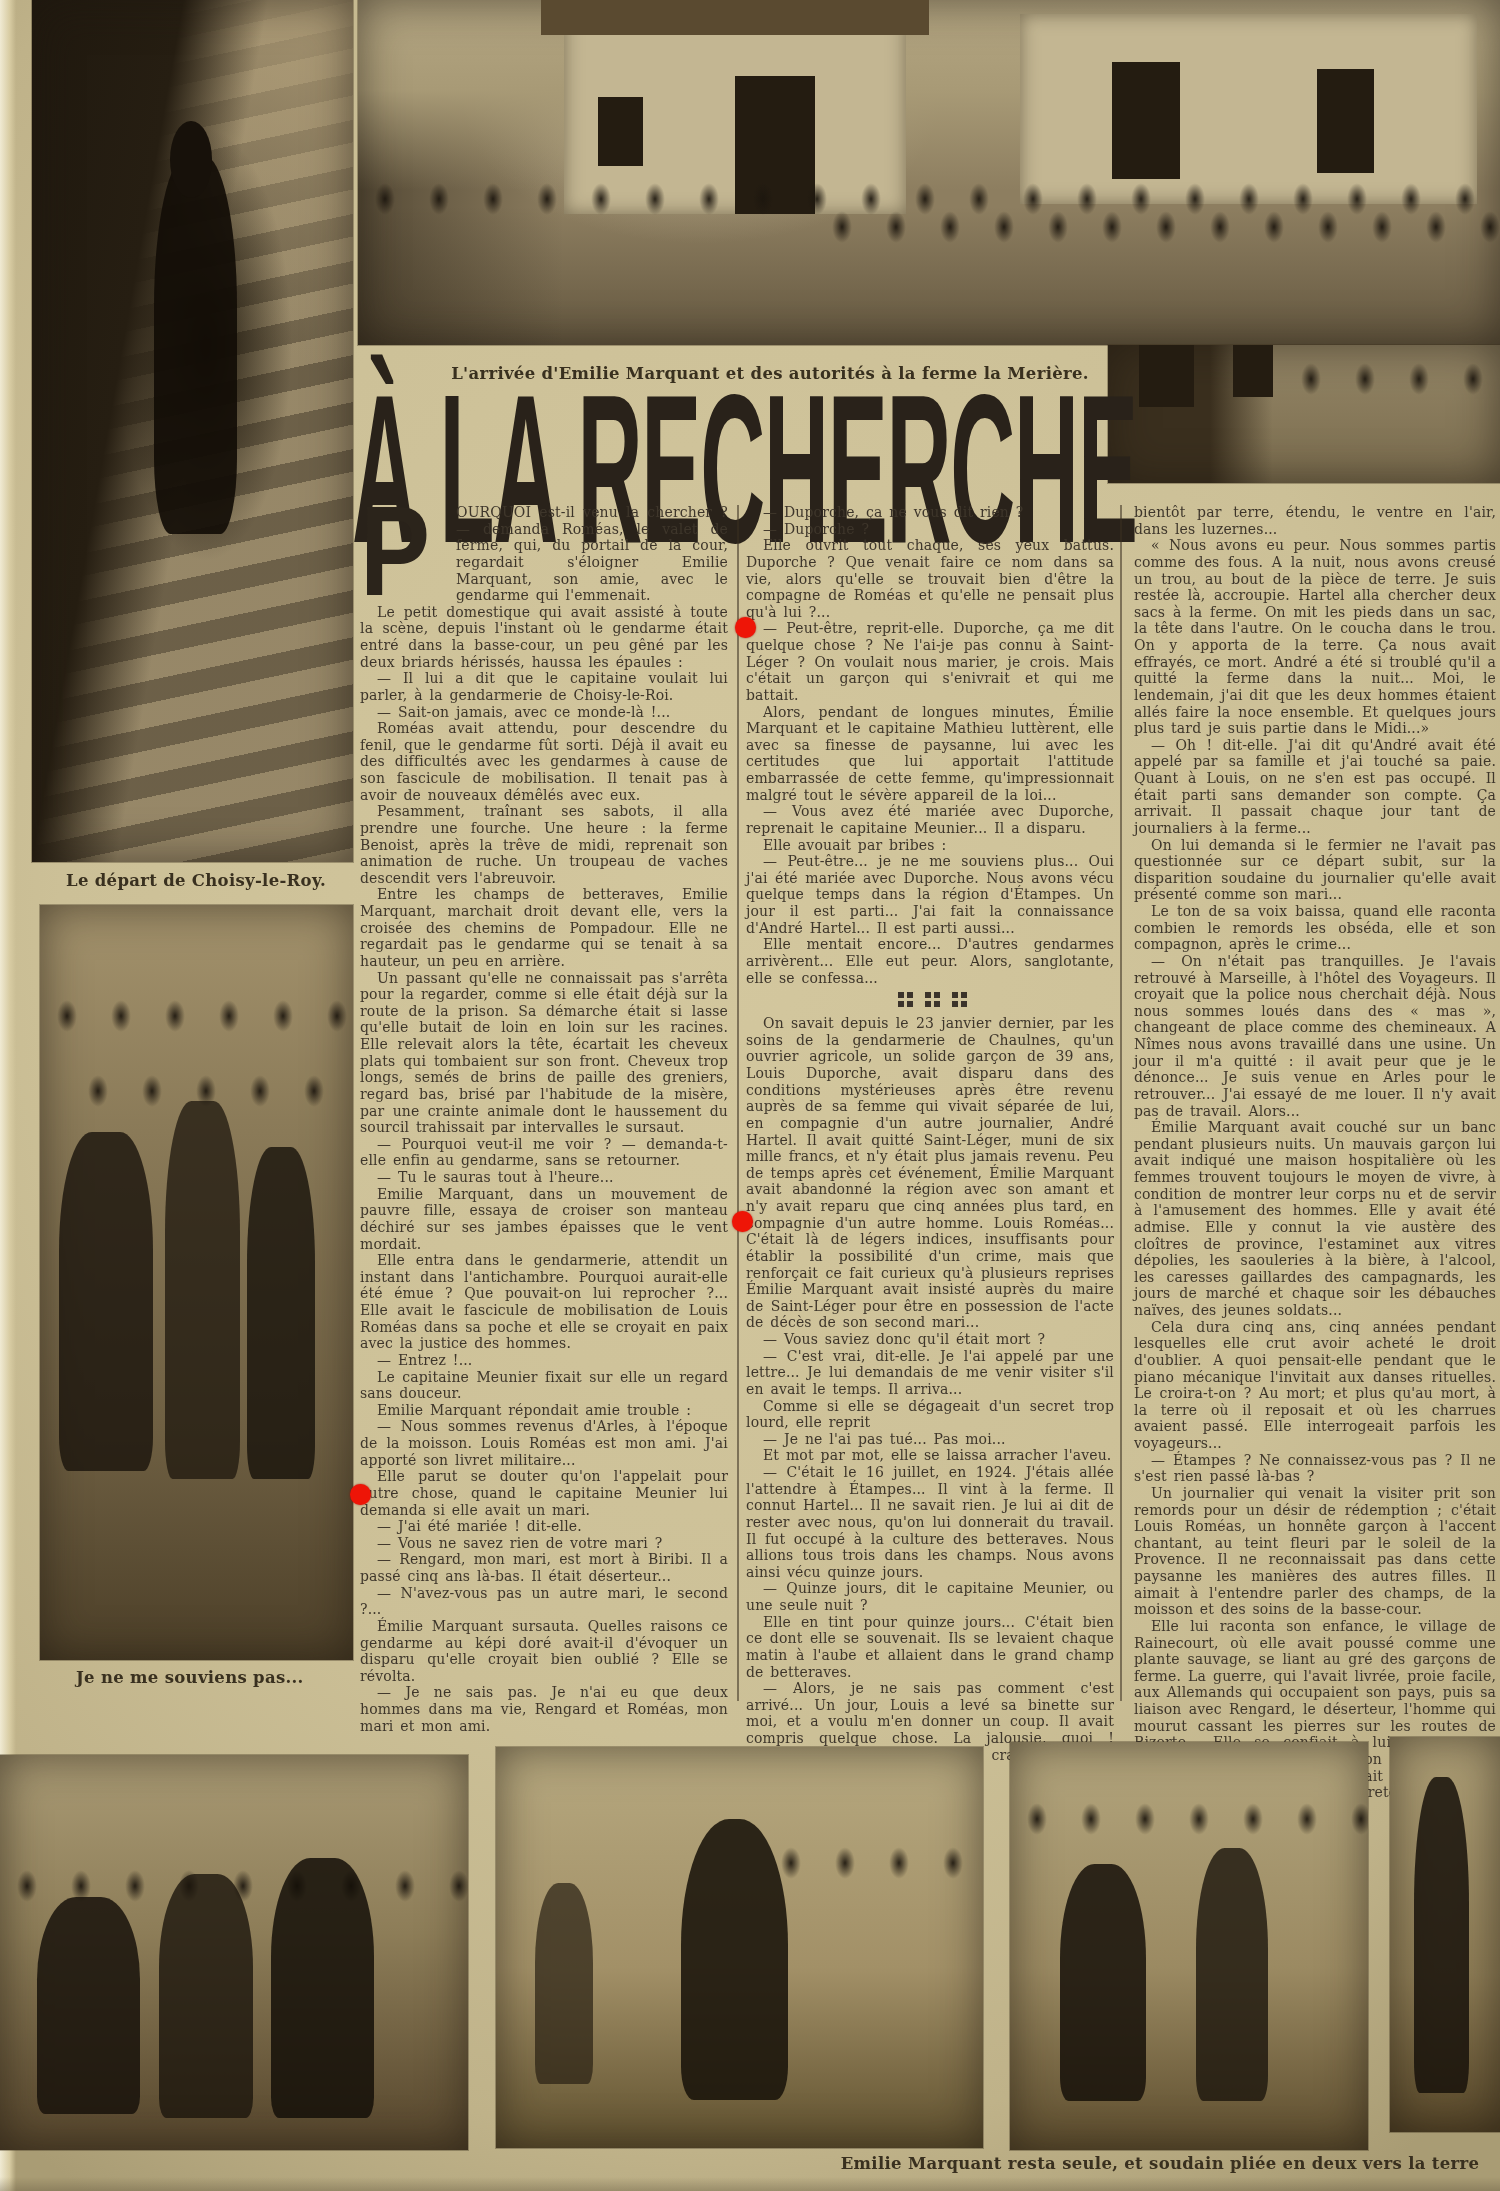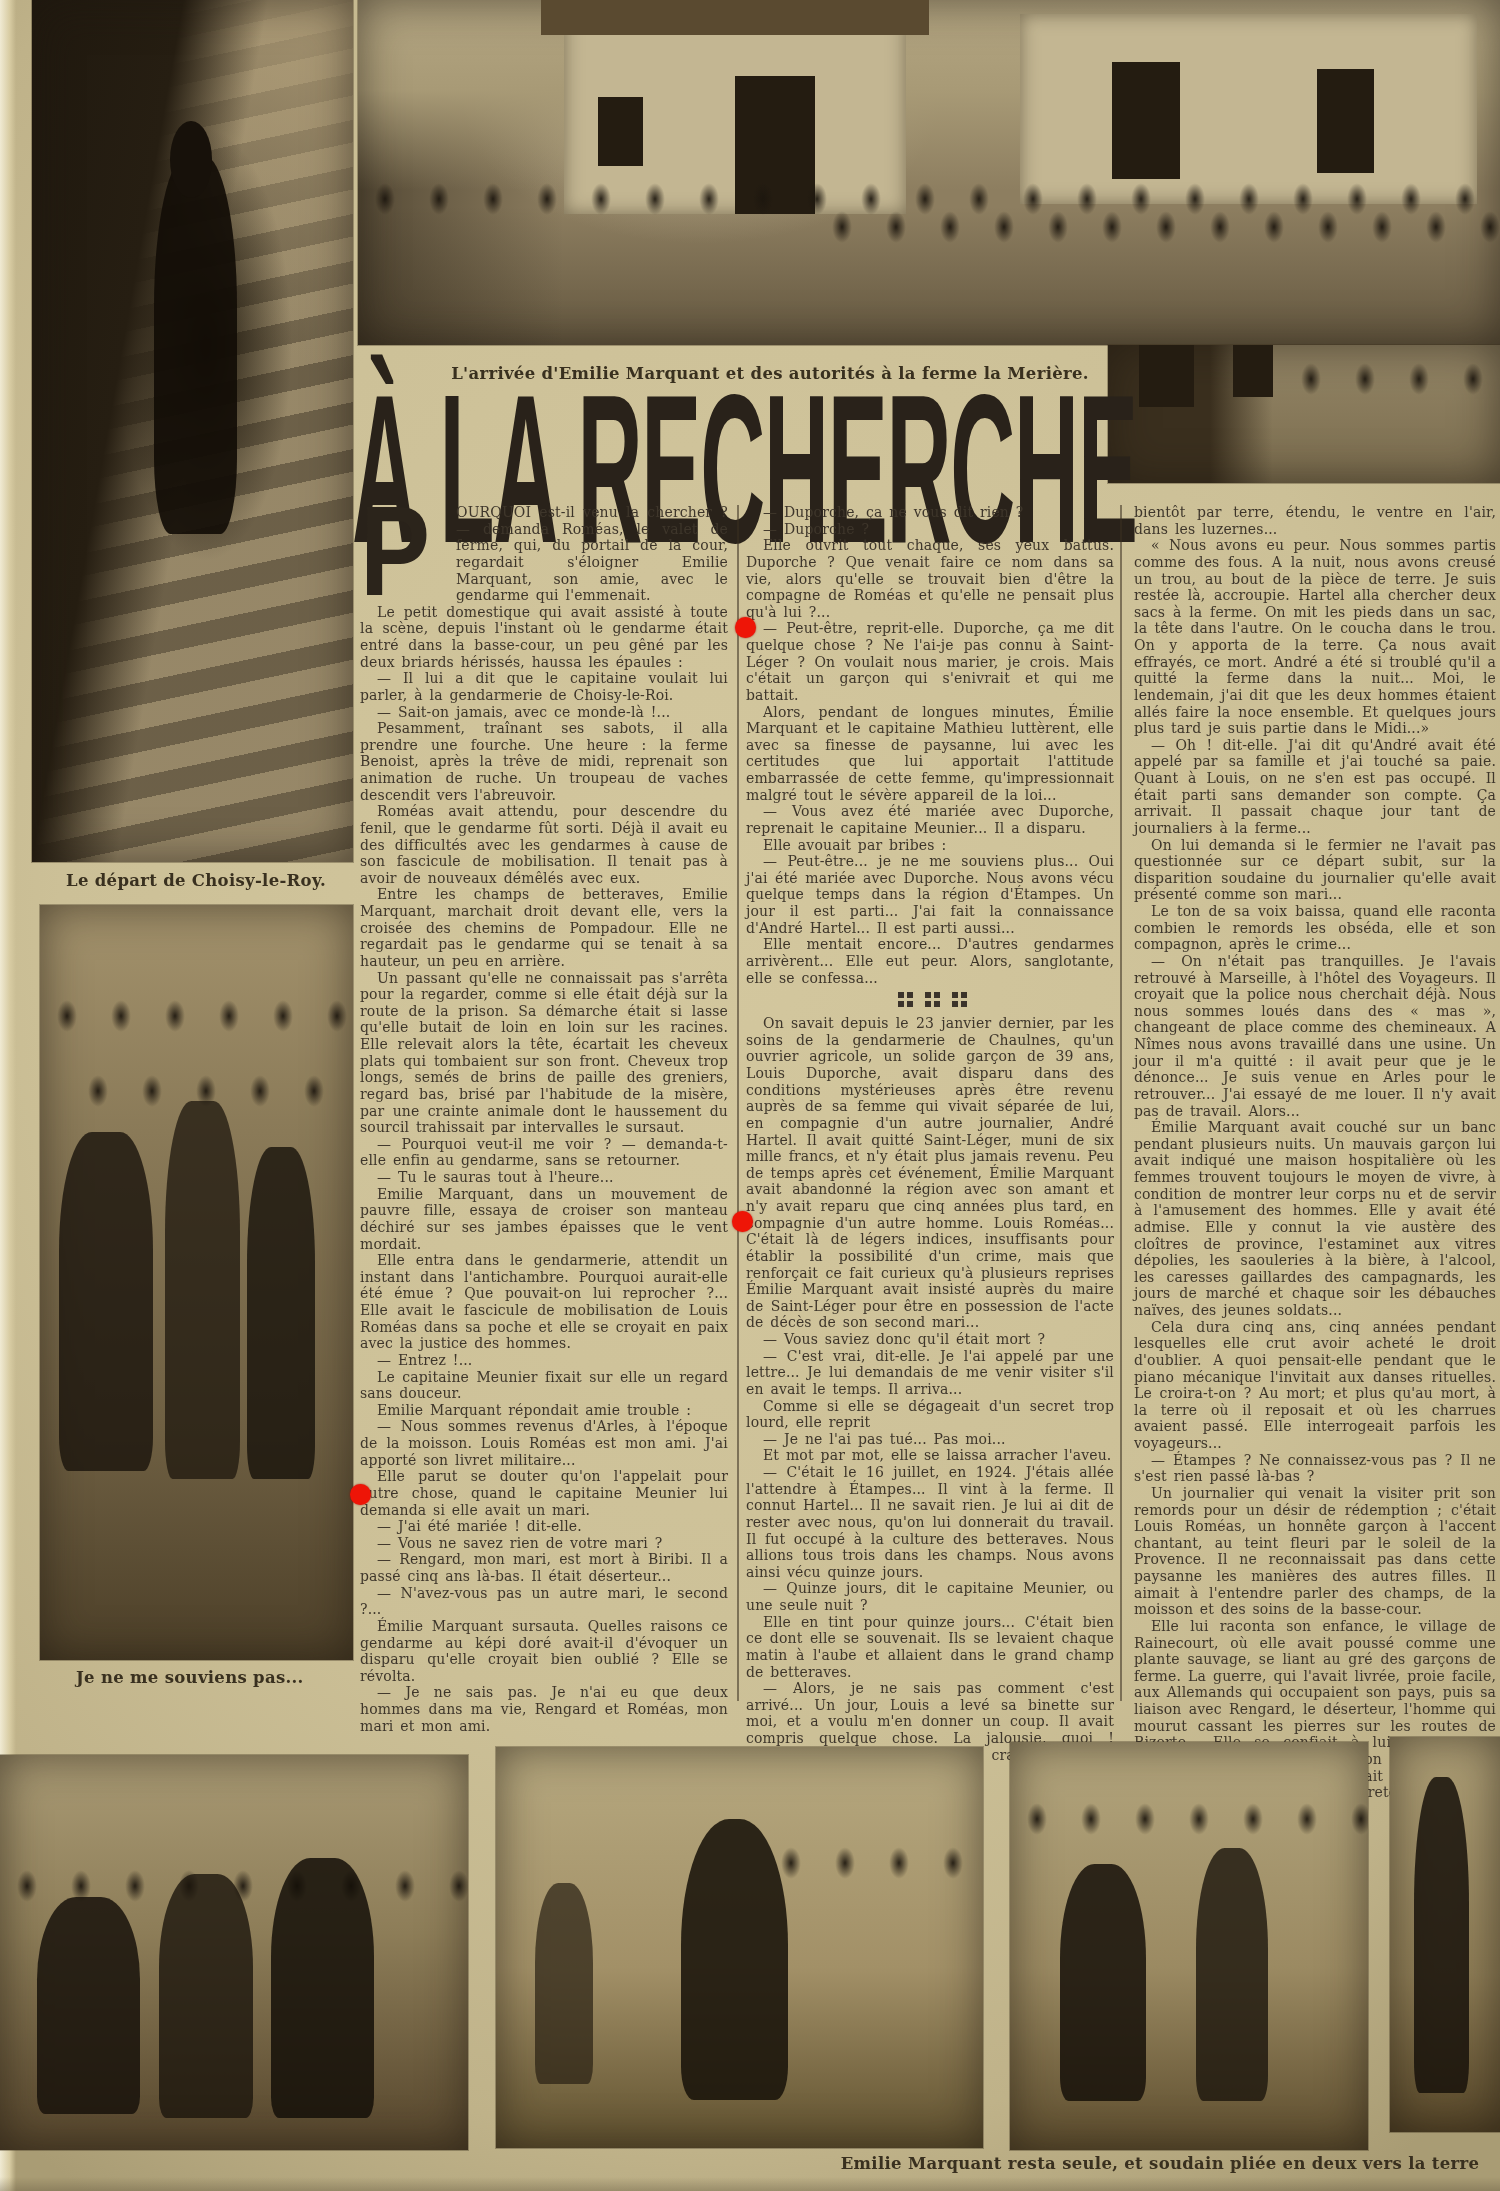--- a/index.html
+++ b/index.html
@@ -134,22 +134,22 @@
   </div>
 
   <div class="rule rule-1"></div>
   <div class="rule rule-2"></div>
 
   <div class="col col-0">
       <p class="noindent"><span class="dropcap">P</span>OURQUOI est-il venu la chercher ? — demanda Roméas, le valet de ferme, qui, du portail de la cour, regardait s'éloigner Emilie Marquant, son amie, avec le gendarme qui l'emmenait.</p>
       <p>Le petit domestique qui avait assisté à toute la scène, depuis l'instant où le gendarme était entré dans la basse-cour, un peu gêné par les deux briards hérissés, haussa les épaules :</p>
       <p>— Il lui a dit que le capitaine voulait lui parler, à la gendarmerie de Choisy-le-Roi.</p>
       <p>— Sait-on jamais, avec ce monde-là !...</p>
+      <p>Roméas avait attendu, pour descendre du fenil, que le gendarme fût sorti. Déjà il avait eu des difficultés avec les gendarmes à cause de son fascicule de mobilisation. Il tenait pas à avoir de nouveaux démêlés avec eux.</p>
       <p>Pesamment, traînant ses sabots, il alla prendre une fourche. Une heure : la ferme Benoist, après la trêve de midi, reprenait son animation de ruche. Un troupeau de vaches descendit vers l'abreuvoir.</p>
-      <p>Roméas avait attendu, pour descendre du fenil, que le gendarme fût sorti. Déjà il avait eu des difficultés avec les gendarmes à cause de son fascicule de mobilisation. Il tenait pas à avoir de nouveaux démêlés avec eux.</p>
       <p>Entre les champs de betteraves, Emilie Marquant, marchait droit devant elle, vers la croisée des chemins de Pompadour. Elle ne regardait pas le gendarme qui se tenait à sa hauteur, un peu en arrière.</p>
       <p>Un passant qu'elle ne connaissait pas s'arrêta pour la regarder, comme si elle était déjà sur la route de la prison. Sa démarche était si lasse qu'elle butait de loin en loin sur les racines. Elle relevait alors la tête, écartait les cheveux plats qui tombaient sur son front. Cheveux trop longs, semés de brins de paille des greniers, regard bas, brisé par l'habitude de la misère, par une crainte animale dont le haussement du sourcil trahissait par intervalles le sursaut.</p>
       <p>— Pourquoi veut-il me voir ? — demanda-t-elle enfin au gendarme, sans se retourner.</p>
       <p>— Tu le sauras tout à l'heure...</p>
       <p>Emilie Marquant, dans un mouvement de pauvre fille, essaya de croiser son manteau déchiré sur ses jambes épaisses que le vent mordait.</p>
       <p>Elle entra dans le gendarmerie, attendit un instant dans l'antichambre. Pourquoi aurait-elle été émue ? Que pouvait-on lui reprocher ?... Elle avait le fascicule de mobilisation de Louis Roméas dans sa poche et elle se croyait en paix avec la justice des hommes.</p>
       <p>— Entrez !...</p>
       <p>Le capitaine Meunier fixait sur elle un regard sans douceur.</p>
       <p>Emilie Marquant répondait amie trouble :</p>
       <p>— Nous sommes revenus d'Arles, à l'époque de la moisson. Louis Roméas est mon ami. J'ai apporté son livret militaire...</p>

